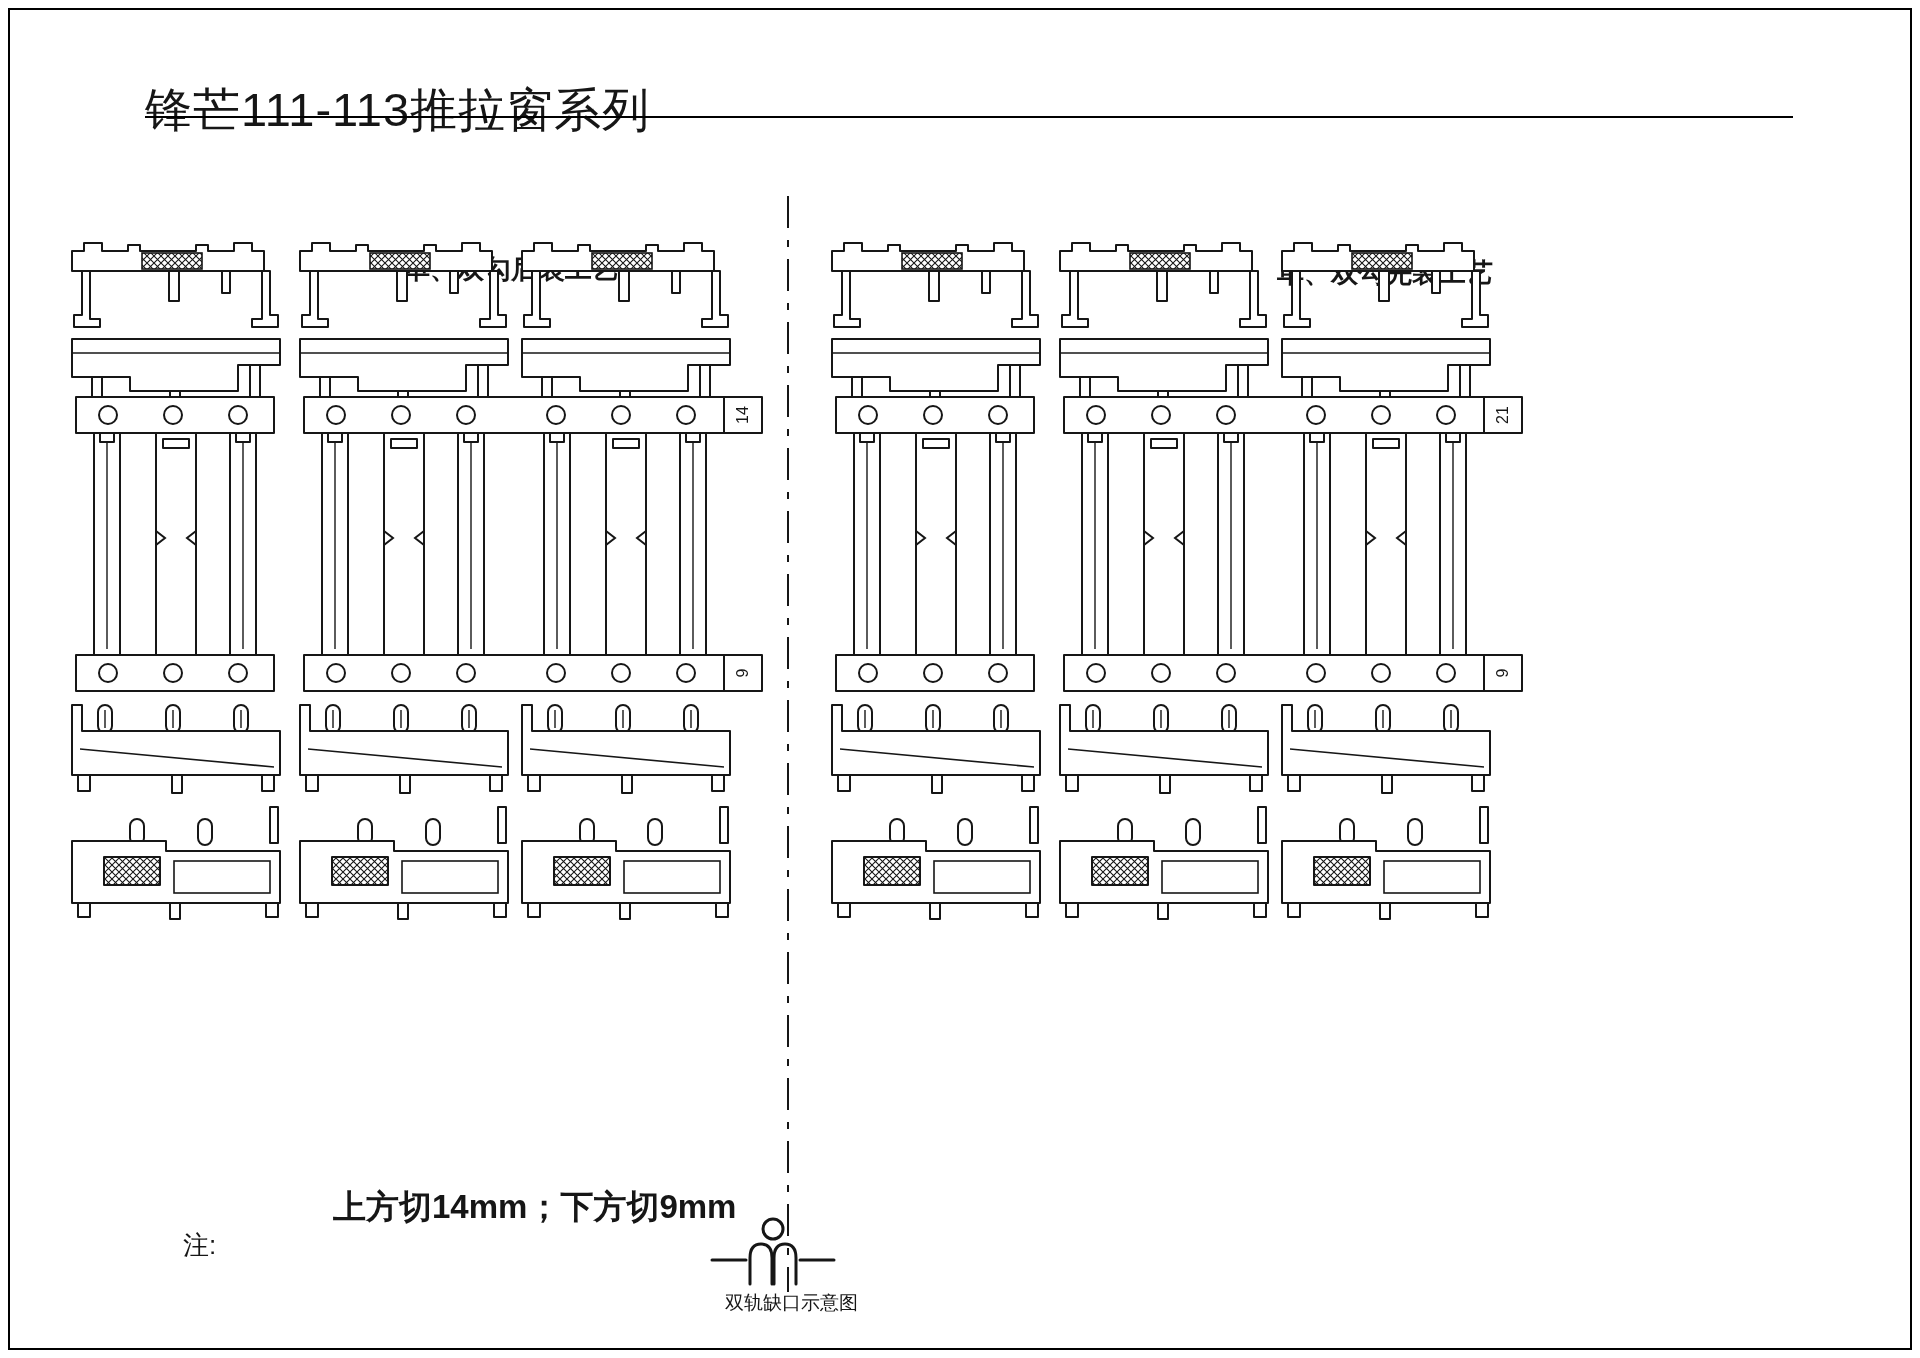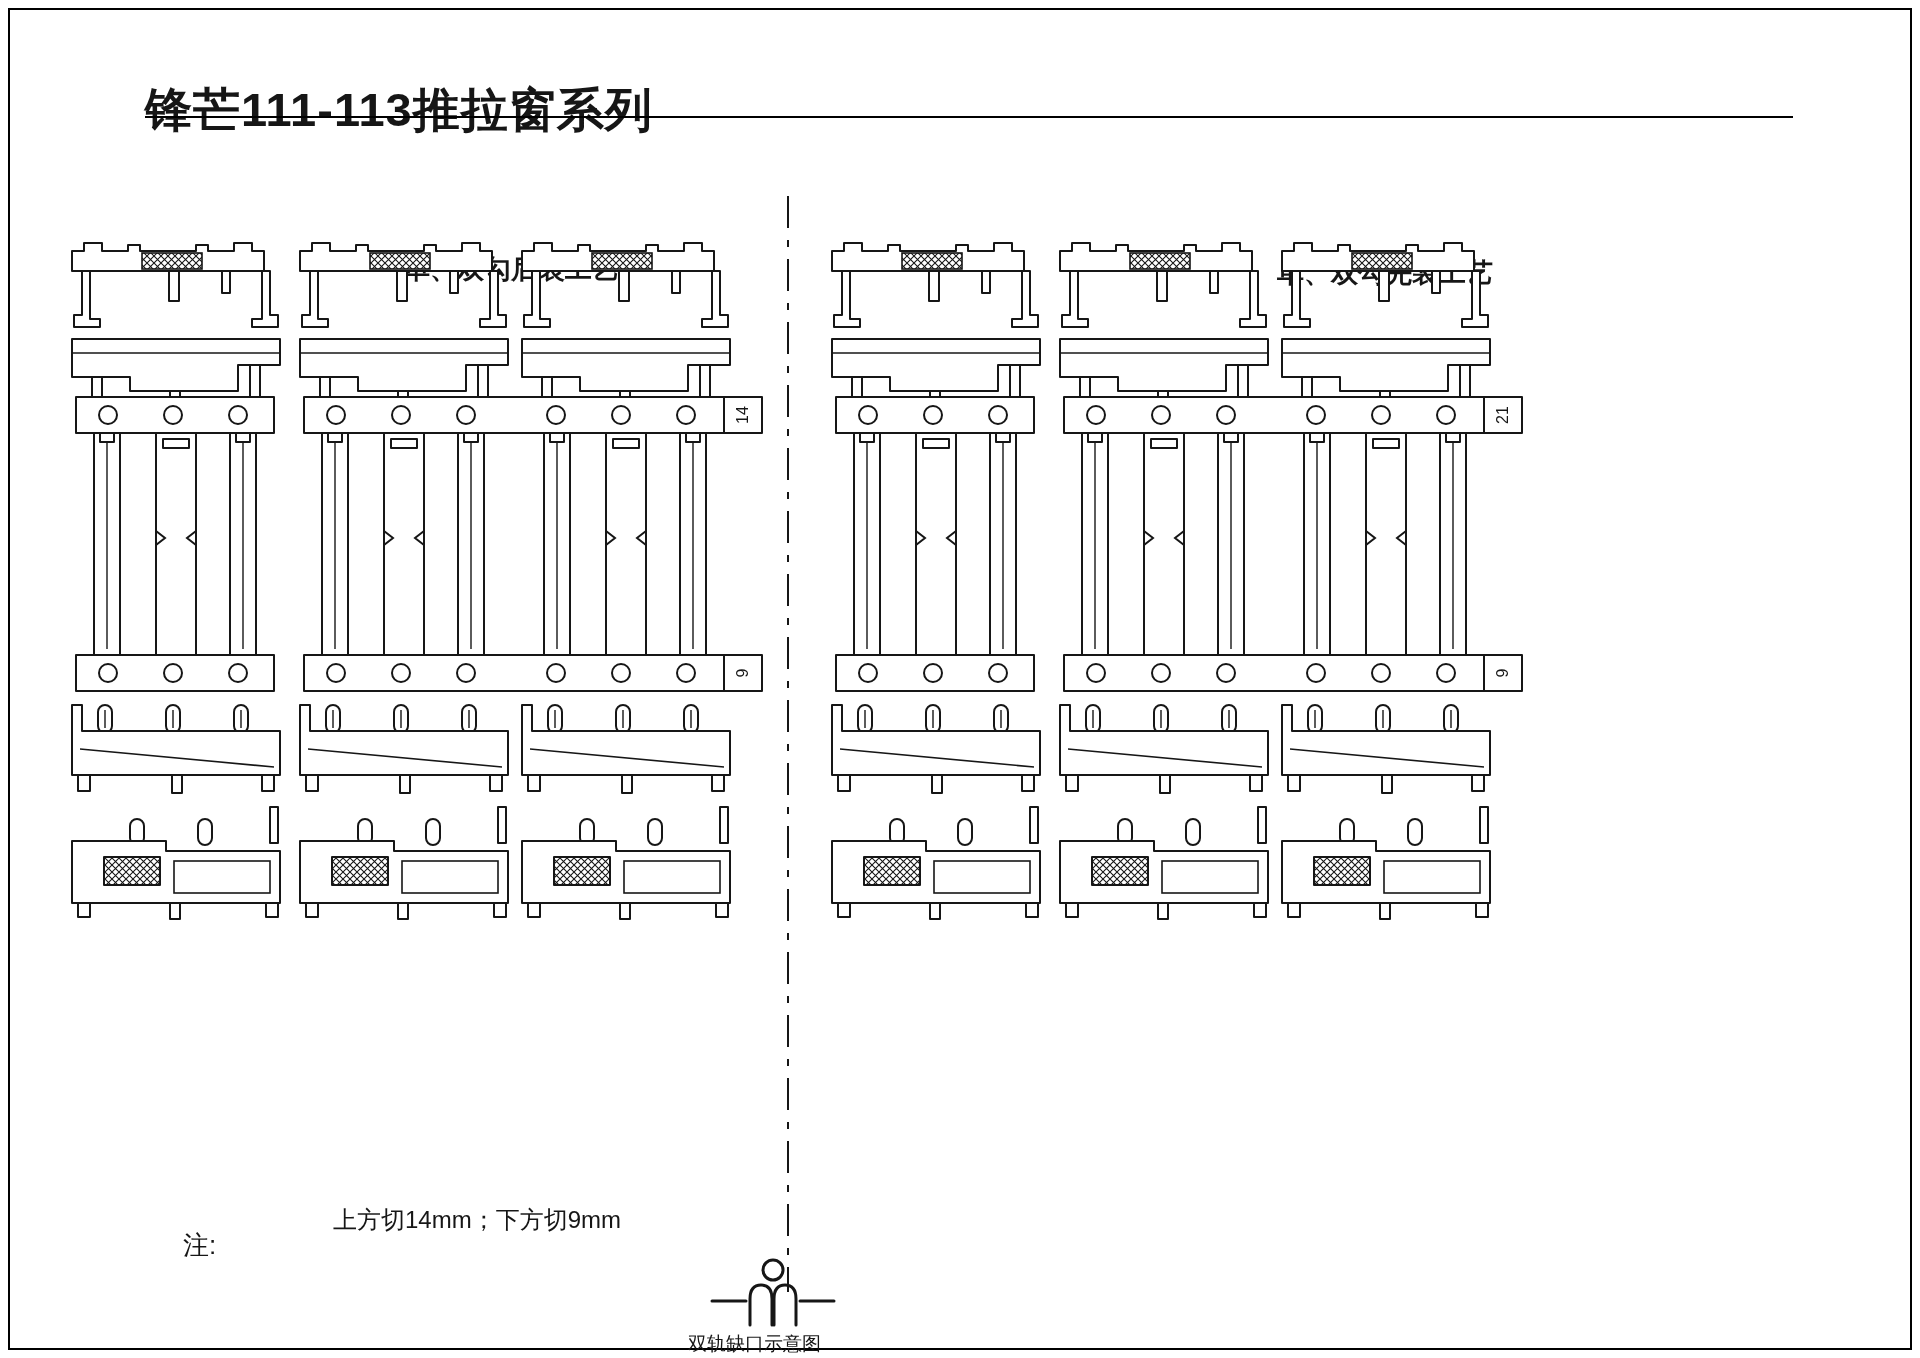--- a/index.html
+++ b/index.html
@@ -3,47 +3,47 @@
 <meta charset="utf-8">
 <style>
   html,body{margin:0;padding:0;background:#e8e8e8;}
   .page{
     position:relative;width:1920px;height:1358px;background:#ffffff;
     font-family:"Liberation Sans","DejaVu Sans",sans-serif;color:#161616;
     overflow:hidden;margin:0 auto;
   }
   .frame{position:absolute;inset:8px;border:2px solid #000;pointer-events:none;}
   .title{
-    position:absolute;left:145px;top:48px;font-size:47px;font-weight:700;
+    position:absolute;left:145px;top:48px;font-size:47px;font-weight:400;
     letter-spacing:1px;white-space:nowrap;
   }
   .rule{position:absolute;left:145px;top:116px;width:1648px;height:2px;background:#000;}
   .subtitle{position:absolute;left:145px;top:134px;font-size:28px;white-space:nowrap;}
   .col-header{position:absolute;font-size:27px;white-space:nowrap;}
   .col-header.left{left:403px;top:224px;}
   .col-header.right{left:1277px;top:228px;}
   .drawing{position:absolute;top:235px;width:700px;height:700px;}
   .drawing.left{left:70px;}
   .drawing.right{left:830px;}
   .drawing svg{width:700px;height:700px;display:block;}
   .dim{
     position:absolute;width:38px;height:36px;display:flex;align-items:center;
     justify-content:center;font-size:16px;transform:rotate(-90deg);
   }
   .dim.lt{left:724px;top:397px;}
   .dim.lb{left:724px;top:655px;}
   .dim.rt{left:1484px;top:397px;}
   .dim.rb{left:1484px;top:655px;}
   .divider{position:absolute;left:781px;top:196px;width:14px;height:1096px;}
-  .caption{position:absolute;top:1180px;font-size:24px;white-space:nowrap;}
+  .caption{position:absolute;top:1152px;font-size:33px;white-space:nowrap;font-weight:bold;}
   .caption.left{left:333px;}
   .caption.right{left:1200px;}
   .notes{position:absolute;left:183px;top:1228px;font-size:26px;line-height:34px;}
   .notes p{margin:0;white-space:nowrap;}
-  .legend{position:absolute;left:688px;top:1257px;width:170px;text-align:left;}
+  .legend{position:absolute;left:688px;top:1216px;width:170px;text-align:right;}
   .legend svg{display:block;margin:0 auto;}
   .legend-label{display:block;font-size:19px;margin-top:2px;white-space:nowrap;}
 </style>
 </head>
 <body>
 
 <div class="page">
   <div class="frame"></div>
 
   <h1 class="title">锋芒111-113推拉窗系列</h1>

